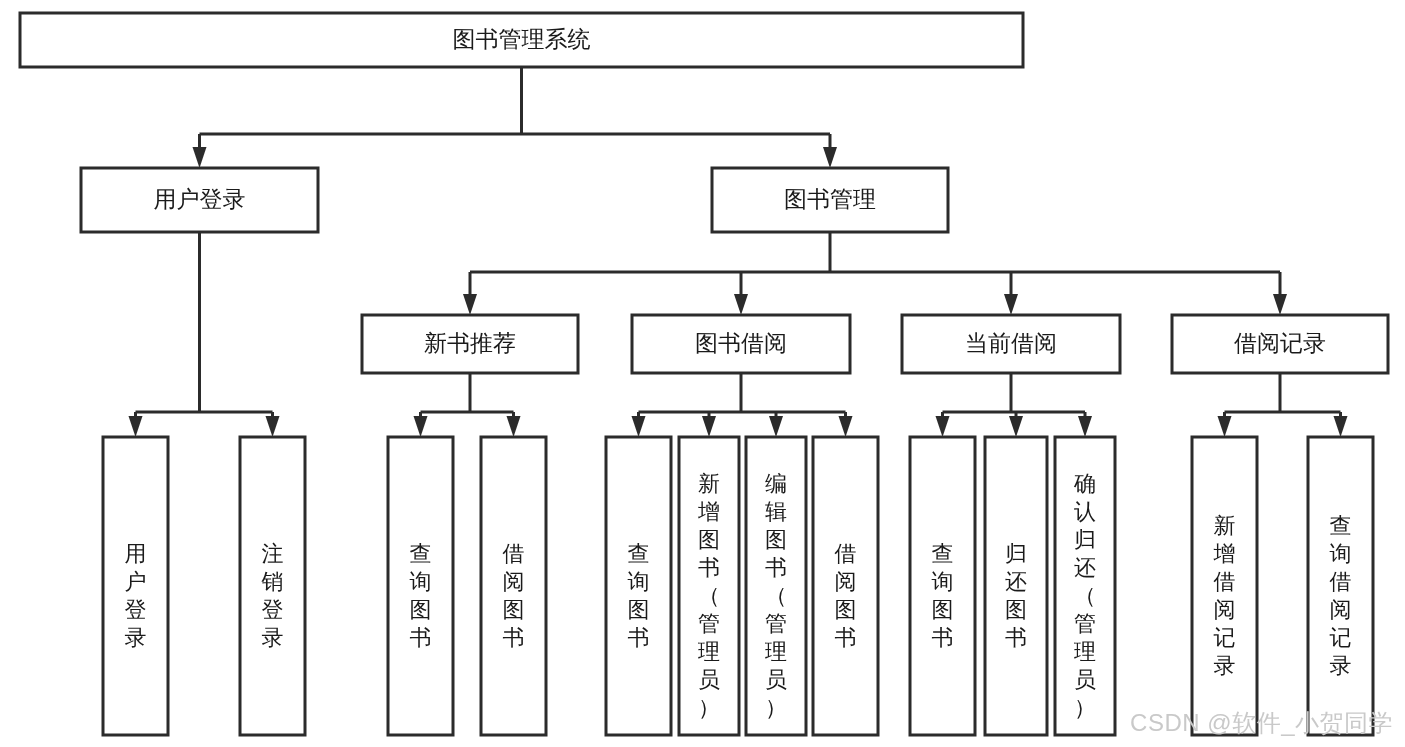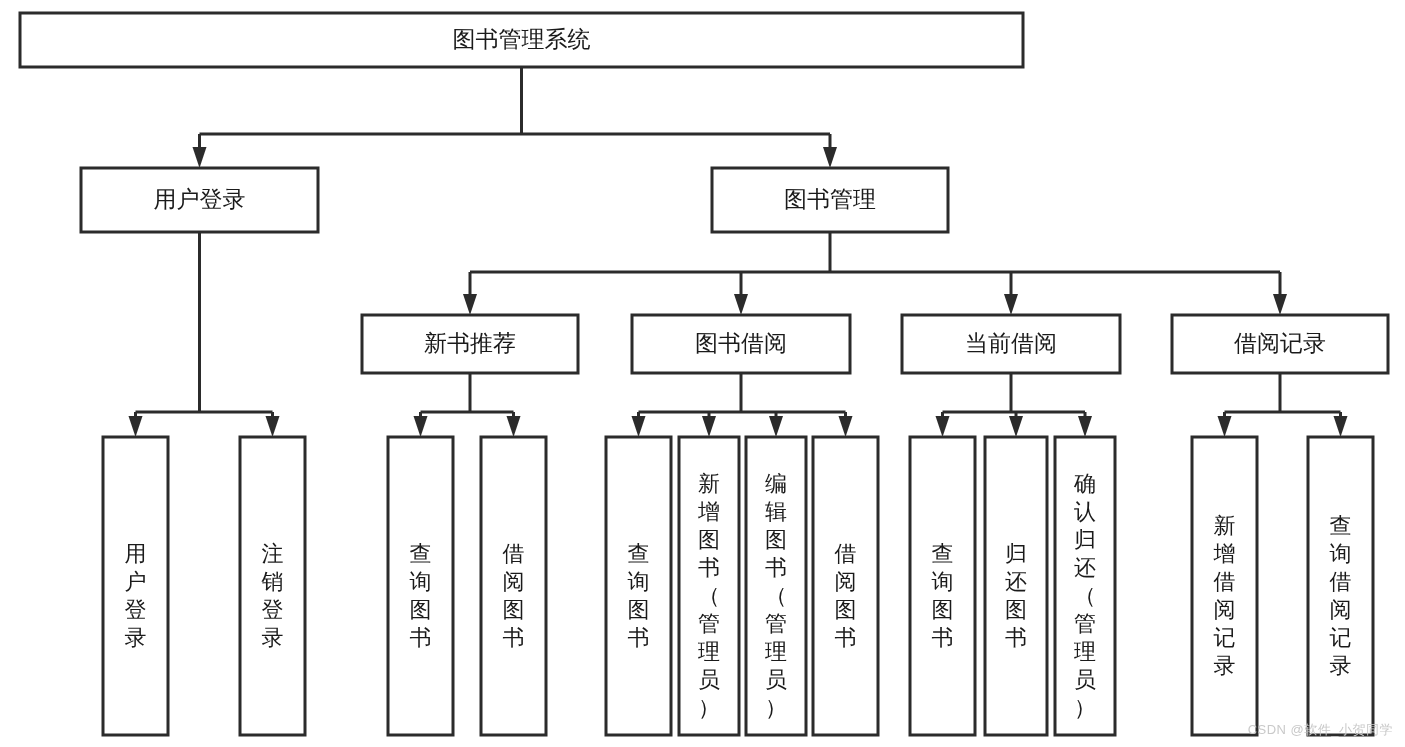--- a/index.html
+++ b/index.html
@@ -57,21 +57,21 @@
     font-family: "Liberation Sans", "DejaVu Sans", sans-serif;
     font-size: 22px;
     fill: #1a1a1a;
     text-anchor: middle;
   }
   .watermark {
     position: absolute;
     right: 12px;
     bottom: 8px;
     font-family: "Liberation Sans", "DejaVu Sans", sans-serif;
-    font-size: 13px;
+    font-size: 24px;
     color: #c9c9c9;
     letter-spacing: 0.5px;
     white-space: nowrap;
     user-select: none;
   }
 </style>
 </head>
 <body>
 
 <div id="diagram-root">

